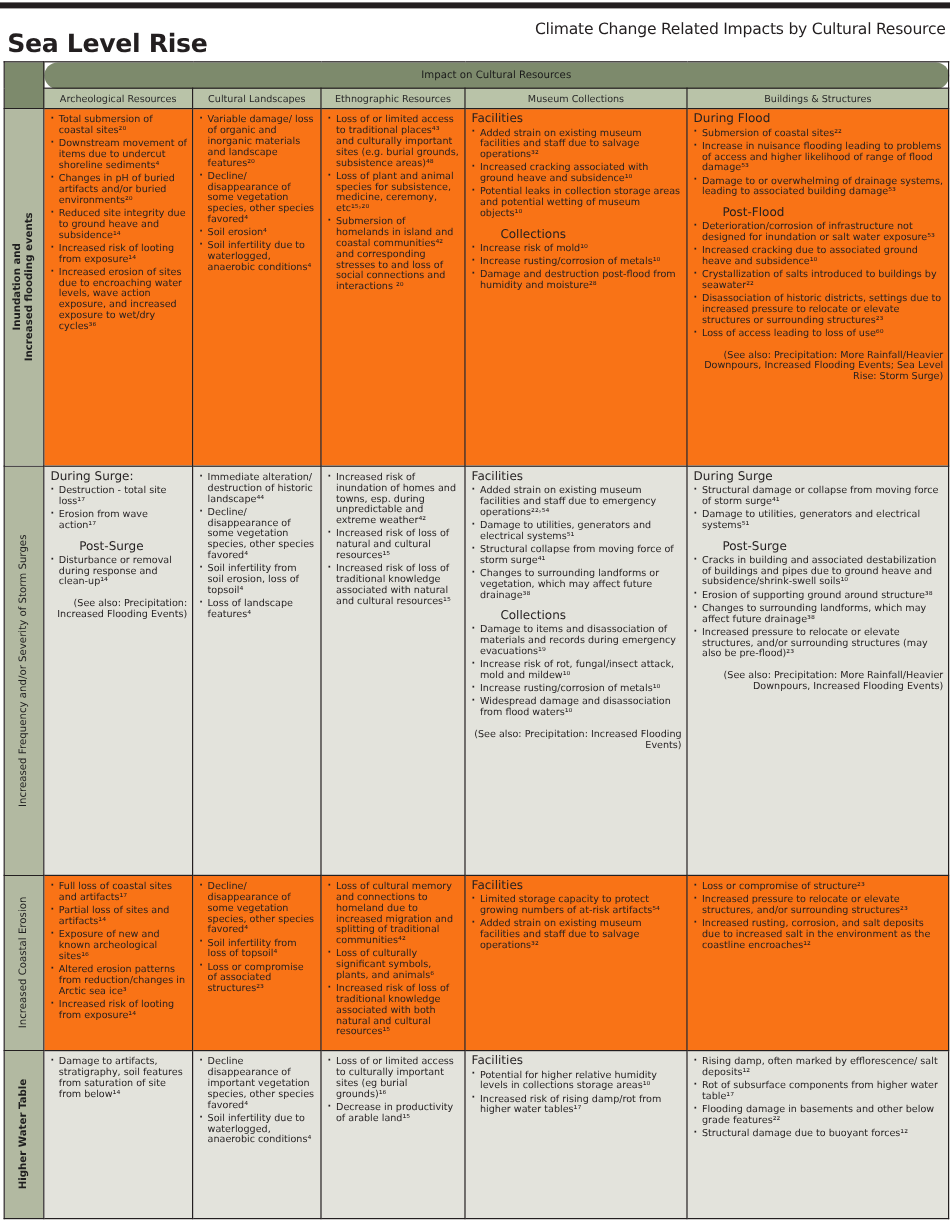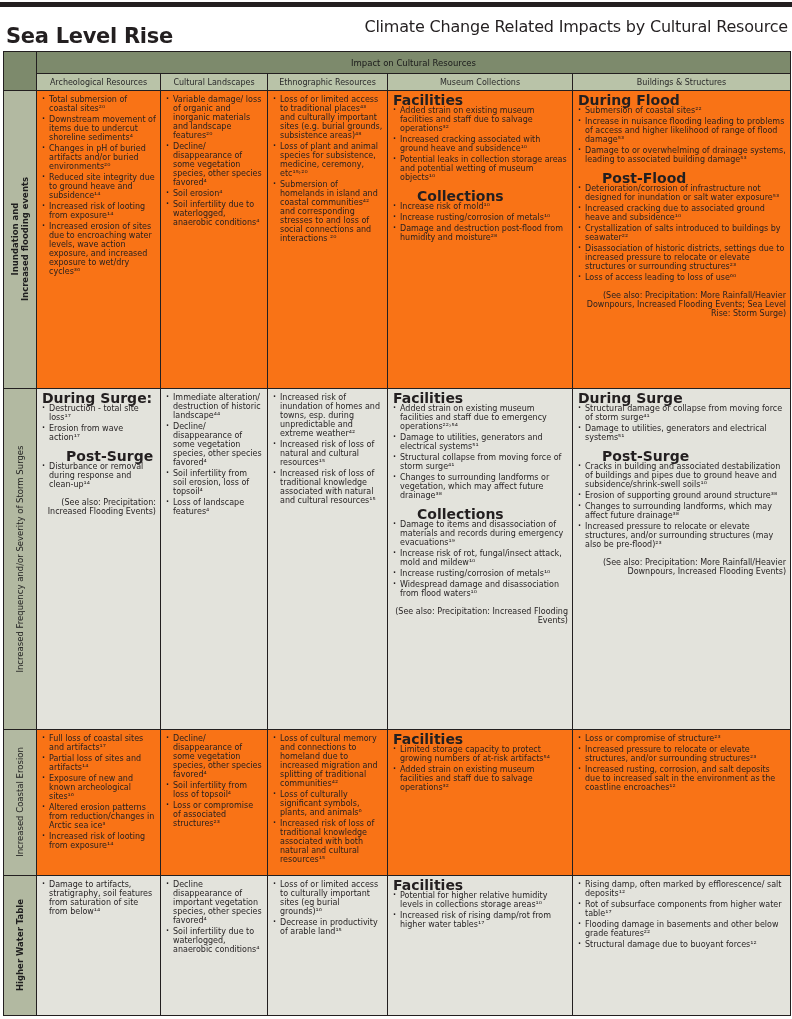--- a/index.html
+++ b/index.html
@@ -1,45 +1,45 @@
 <!DOCTYPE html>
 <html><head>
 <meta charset="utf-8">
 <style>
   * { box-sizing: border-box; margin: 0; padding: 0; }
   html, body { width: 792px; height: 1019px; background: #ffffff; overflow: hidden; }
   body { font-family: "DejaVu Sans", sans-serif; color: #231f20; position: relative; }
 
   .top-rule { position: absolute; left: 0; top: 2px; width: 792px; height: 5px; background: #231f20; }
   .title-left { position: absolute; left: 6px; top: 24px; font-size: 21px; font-weight: bold; letter-spacing: -0.3px; color: #231f20; }
-  .title-right { position: absolute; right: 4px; top: 17px; font-size: 16px; color: #231f20; letter-spacing: -0.2px; }
+  .title-right { position: absolute; right: 4px; top: 17px; font-size: 13px; color: #231f20; letter-spacing: -0.2px; }
 
   table.grid {
     position: absolute; left: 3px; top: 51px; width: 787px; height: 965px;
     border-collapse: collapse; table-layout: fixed;
   }
   table.grid td, table.grid th { border: 1.5px solid #231f20; vertical-align: top; }
 
   .corner { background: #7d8a6c; }
-  .impact-head { background: #7d8a6c; height: 22px; font-size: 8.5px; font-weight: normal; text-align: center; vertical-align: middle !important; color: #1a1a1a; }
+  .impact-head { background: #7d8a6c; height: 22px; font-size: 8.5px; font-weight: normal; text-align: center; vertical-align: middle !important; color: #1a1a1a; border-radius: 11px; }
   .col-head { background: #b9c3a8; height: 17px; font-size: 8px; font-weight: normal; text-align: center; vertical-align: middle !important; color: #2a2a2a; white-space: nowrap; }
 
   .row-head { background: #b2b9a1; position: relative; width: 33px; }
   .row-head .vlabel {
     position: absolute; left: 50%; top: 50%;
     transform: translate(-50%, -50%) rotate(-90deg);
     white-space: nowrap; font-size: 8.5px; text-align: center; line-height: 10px; color: #1f1f1f;
   }
   .row-head .vlabel.bold { font-weight: bold; }
 
   .cell { padding: 4px 4px 2px 5px; font-size: 8px; line-height: 9px; color: #231f20; }
   tr.shade .cell { background: #e3e3dc; }
   tr.plain .cell { background: #f97316; }
 
-  .sub { font-weight: bold; font-size: 14px; line-height: 10px; margin-bottom: 1px; }
+  .sub { font-weight: normal; font-size: 10px; line-height: 10px; margin-bottom: 1px; }
   .sub.gap { margin-top: 9px; padding-left: 24px; }
   ul.items { list-style: none; }
   ul.items li { position: relative; padding-left: 7px; margin-bottom: 2px; }
   ul.items li::before { content: "·"; position: absolute; left: 0; top: -1px; font-weight: bold; }
   .note { margin-top: 9px; text-align: right; }
 </style>
 </head>
 <body>
 
 <div class="top-rule"></div>

